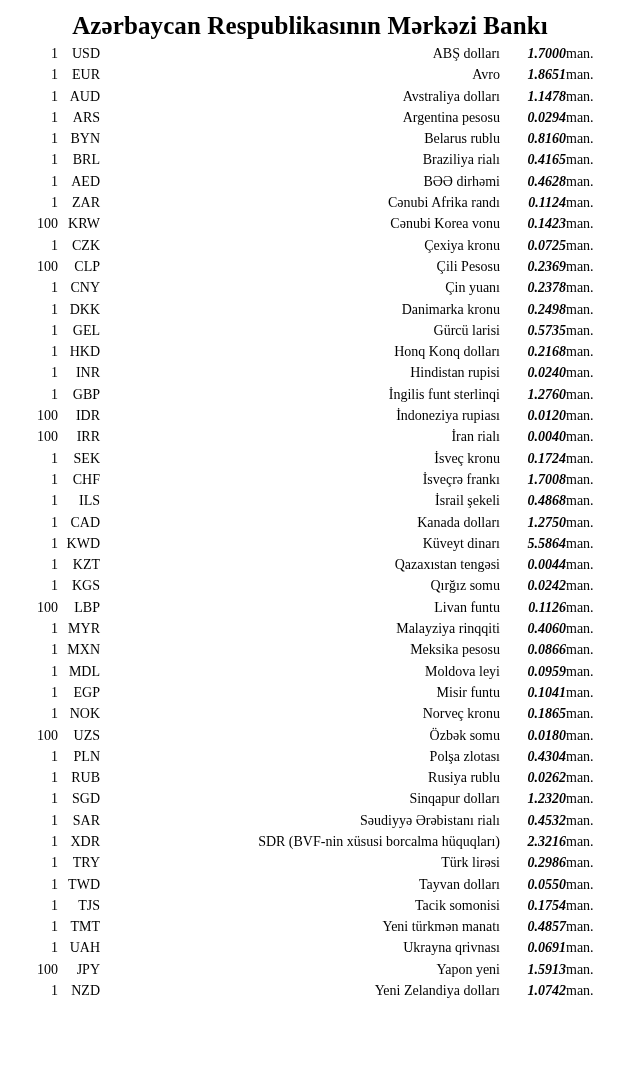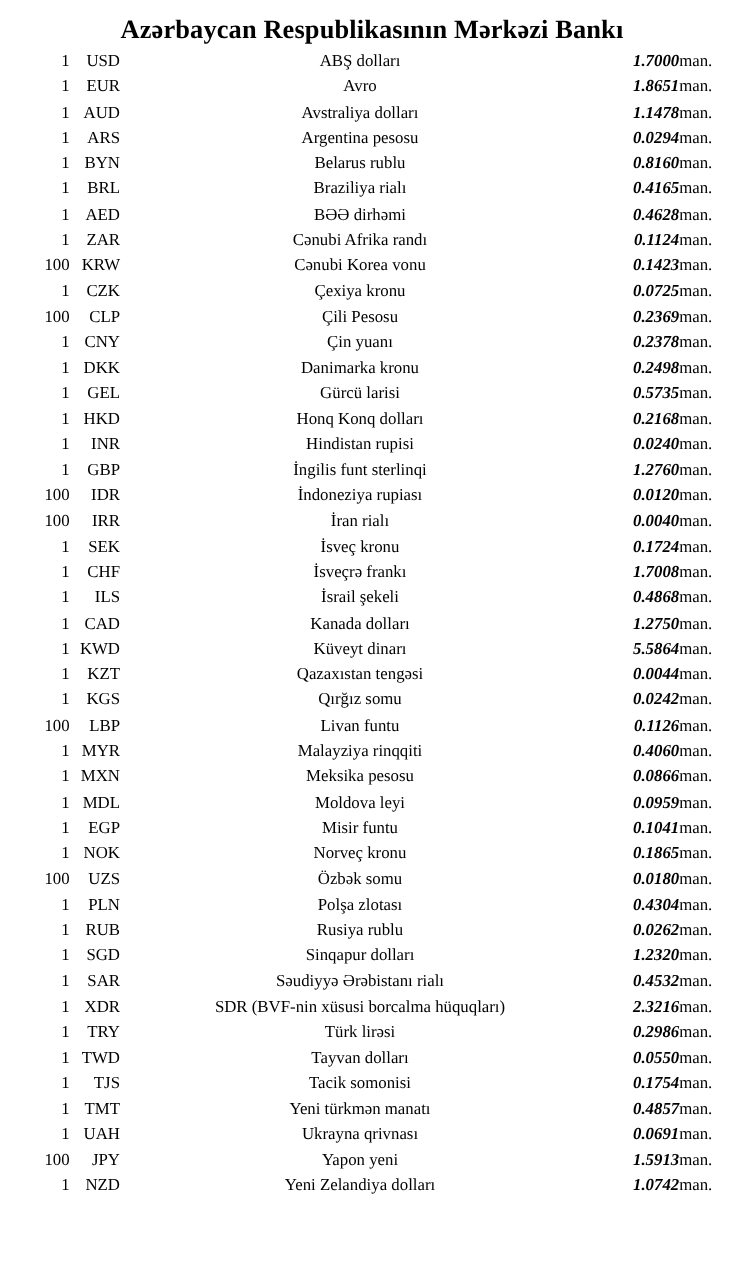--- a/index.html
+++ b/index.html
@@ -16,21 +16,21 @@
   }
   .page {
     width: 620px;
     height: 1073px;
     position: relative;
     box-sizing: border-box;
     padding: 8px 18px 0 18px;
   }
   .title {
     text-align: center;
-    font-size: 22px;
+    font-size: 25px;
     font-weight: bold;
     letter-spacing: 0.1px;
     margin-top: 4px;
     margin-bottom: 3px;
   }
   .subtitle-date {
     text-align: center;
     font-size: 13.5px;
     font-weight: bold;
     margin-bottom: 4px;
@@ -69,21 +69,21 @@
     width: 40px;
     text-align: right;
     padding-right: 8px;
   }
   td.code {
     width: 42px;
     text-align: right;
     padding-right: 9px;
   }
   td.name {
-    text-align: center;
+    text-align: right;
   }
   td.rate {
     width: 66px;
     text-align: right;
     font-weight: bold;
     font-style: italic;
     padding-right: 8px;
   }
   td.unit {
     width: 36px;

